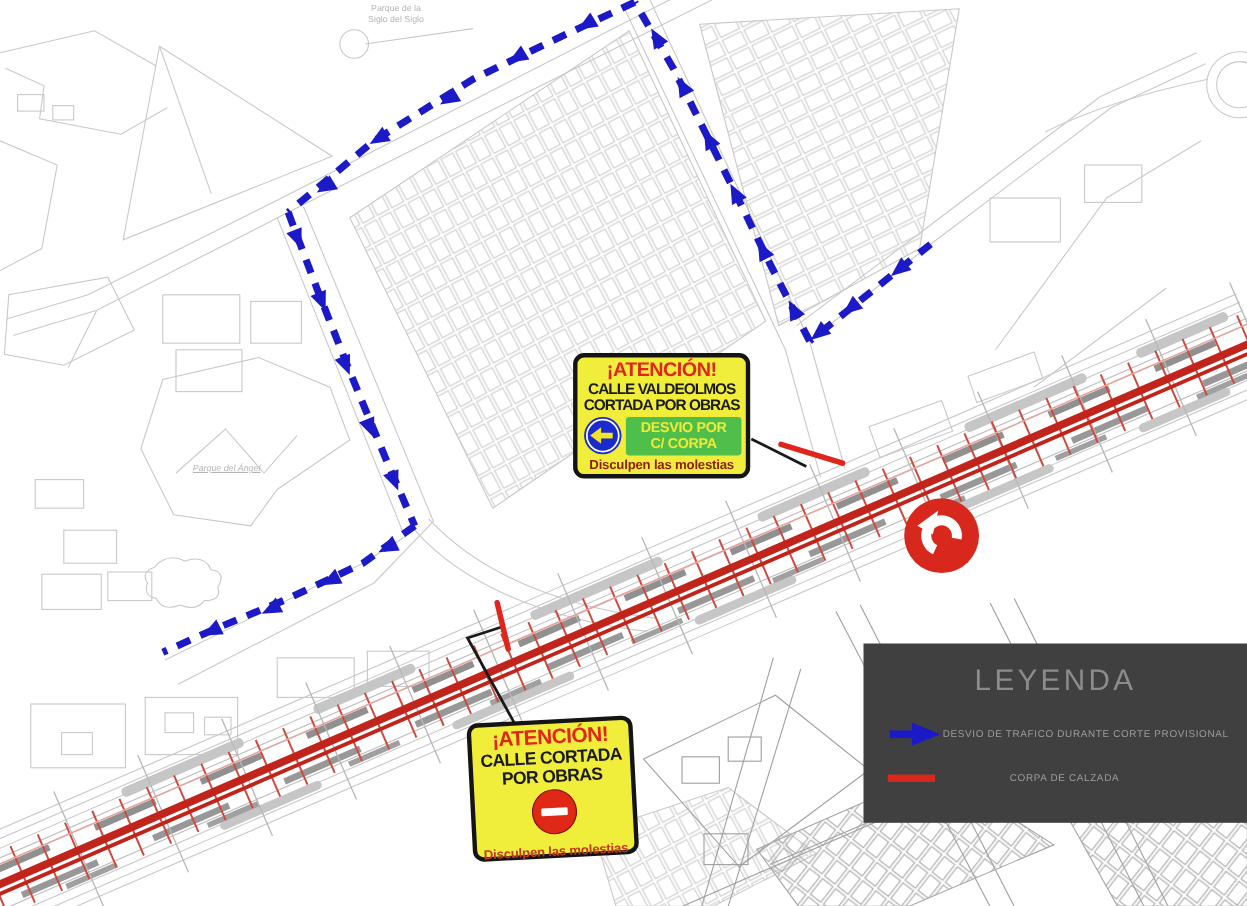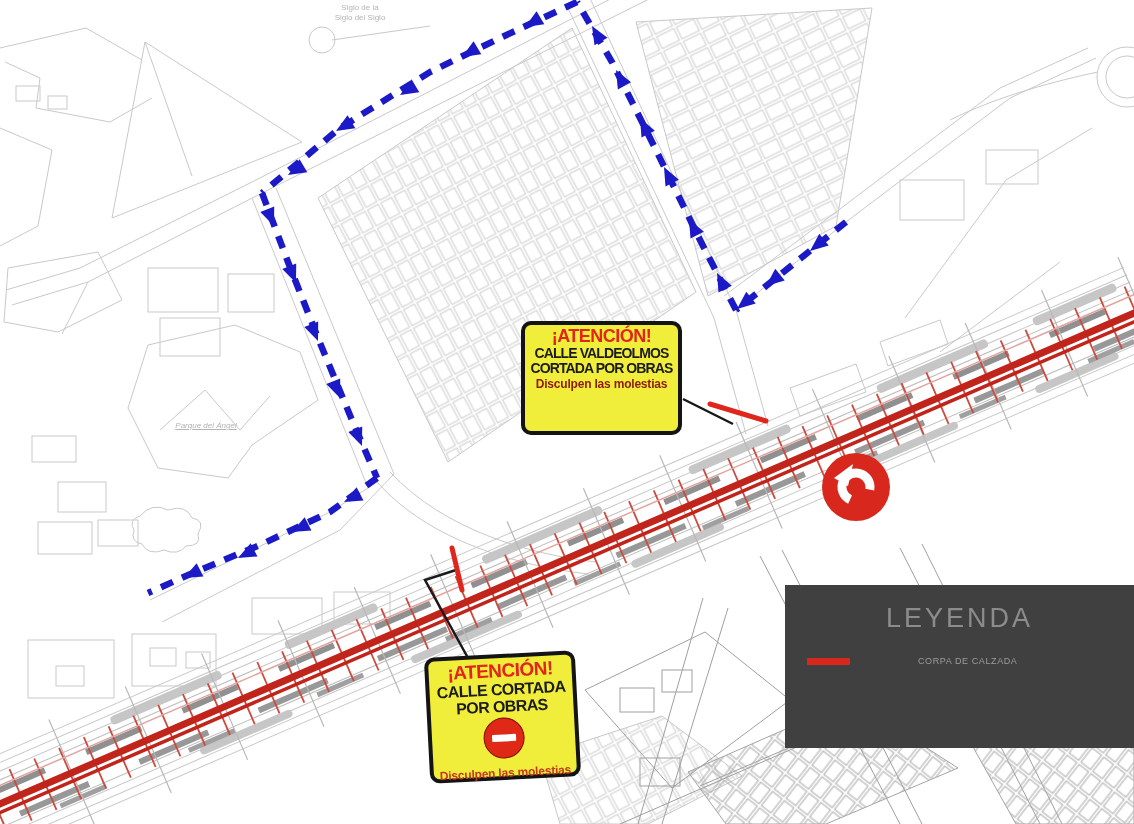--- a/index.html
+++ b/index.html
@@ -232,46 +232,65 @@
     <use href="#ah" transform="translate(340,398) rotate(68)"></use>
     <use href="#ah" transform="translate(362,446) rotate(68)"></use>
     <use href="#ah" transform="translate(344,502) rotate(153)"></use>
     <use href="#ah" transform="translate(292,532) rotate(153)"></use>
     <use href="#ah" transform="translate(238,558) rotate(153)"></use>
     <use href="#ah" transform="translate(184,578) rotate(153)"></use>
   </g>
 </svg>
 
 <div class="map-label lbl-park-top">
-  <div>Siglo de la</div>
+  <div>Parque de la</div>
   <div>Siglo del Siglo</div>
 </div>
 <div class="map-label lbl-park-left">
   <span>Parque del Ángel</span>
 </div>
 
 <div class="sign sign-valdeolmos">
   <div class="att">¡ATENCIÓN!</div>
   <div class="sline">CALLE VALDEOLMOS</div>
   <div class="sline">CORTADA POR OBRAS</div>
+  <div class="detour-row">
+    <svg class="icon-wrap" viewBox="0 0 36 36">
+      <circle cx="18" cy="18" r="17" fill="#1b2acc"></circle>
+      <circle cx="18" cy="18" r="14.5" fill="none" stroke="#ffffff" stroke-width="1.6"></circle>
+      <rect x="15" y="15.4" width="12" height="5.2" fill="#f2e42c"></rect>
+      <polygon points="6.5,18 16.5,10.5 16.5,25.5" fill="#f2e42c"></polygon>
+    </svg>
+    <div class="green-box">
+      <div>DESVIO POR</div>
+      <div>C/ CORPA</div>
+    </div>
+  </div>
   <div class="apology">Disculpen las molestias</div>
 </div>
 
 <div class="sign sign-cortada">
   <div class="att">¡ATENCIÓN!</div>
   <div class="sline">CALLE CORTADA</div>
   <div class="sline">POR OBRAS</div>
   <svg class="noentry-wrap" viewBox="0 0 44 44">
     <circle cx="22" cy="22" r="20" fill="#e02817" stroke="#7a0c06" stroke-width="1"></circle>
     <rect x="10" y="18.5" width="24" height="7" rx="1" fill="#ffffff"></rect>
   </svg>
   <div class="apology">Disculpen las molestias</div>
 </div>
 
 <div class="legend">
   <div class="legend-title">LEYENDA</div>
+  <div class="legend-row r1">
+    <svg class="legend-sym" width="50" height="26" viewBox="0 0 50 26">
+      <rect x="2" y="10" width="22" height="7" fill="#1c1ac6"></rect>
+      <polygon points="22,3 48,13.5 22,24" fill="#1c1ac6"></polygon>
+    </svg>
+    <span class="legend-label">DESVIO DE TRAFICO DURANTE CORTE PROVISIONAL</span>
+  </div>
   <div class="legend-row r2">
     <div class="red-line"></div>
     <span class="legend-label">CORPA DE CALZADA</span>
   </div>
 </div>
 
 </div>
 
 </body></html>

